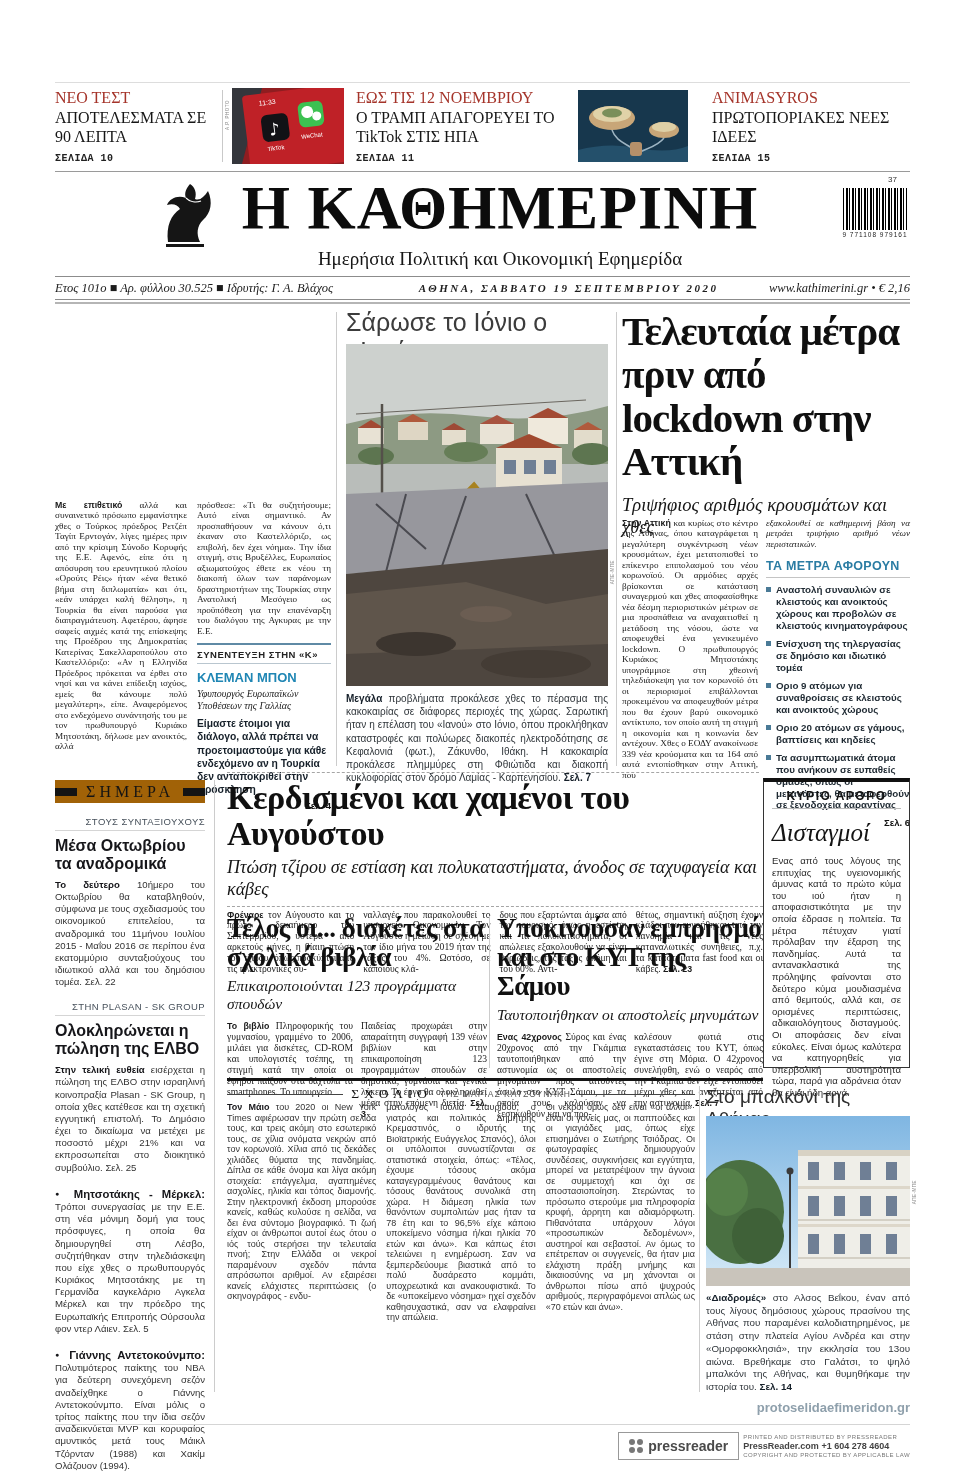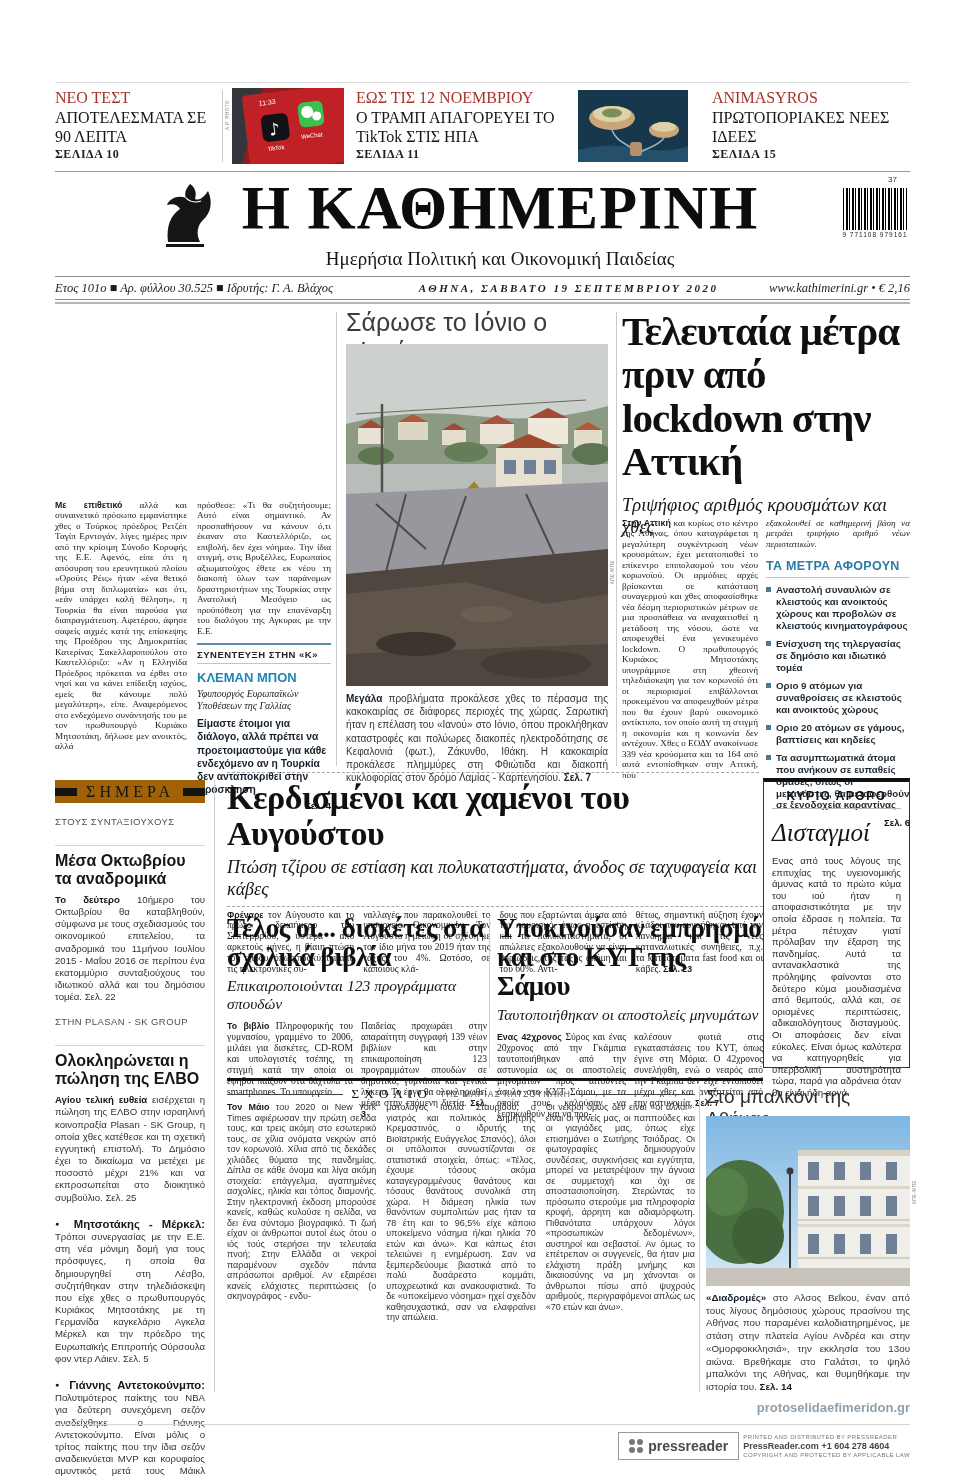--- a/index.html
+++ b/index.html
@@ -2,21 +2,21 @@
 <html lang="el"><head>
 <meta charset="utf-8">
 <style>
   html,body{margin:0;padding:0;background:#e9e9e9;}
   .page{position:relative;width:965px;height:1478px;background:#fff;margin:0 auto;overflow:hidden;
         font-family:"Liberation Serif",serif;color:#111;}
   .abs{position:absolute;}
   
   .promo .kicker{font-size:16px;line-height:1.22;color:#a5342a;}
   .promo .ptitle{font-size:16px;line-height:1.22;color:#161616;}
-  .pagetag{font-family:Liberation Serif, serif;font-weight:bold;font-size:12px;letter-spacing:.5px;color:#222;}
+  .pagetag{font-family:Liberation Mono, monospace;font-weight:bold;font-size:10px;letter-spacing:.5px;color:#222;margin-top:6px;}
   .promo-left{left:55px;top:88px;width:160px;}
   .vrule-promo{left:222px;top:90px;height:72px;border-left:1px solid #c9c9c9;}
   .promo-phone{left:232px;top:88px;width:112px;height:76px;}
   .promo-mid{left:356px;top:88px;width:205px;}
   .promo-anima{left:578px;top:90px;width:110px;height:72px;}
   .promo-right{left:712px;top:88px;width:200px;}
   .rule-top{left:55px;top:82px;width:855px;border-top:1px solid #ddd;}
   .rule-promos{left:55px;top:171px;width:855px;border-top:1px solid #9a9a9a;}
   .vcredit{font-family:"Liberation Sans",sans-serif;font-size:4.5px;color:#8a8a8a;
            writing-mode:vertical-rl;transform:rotate(180deg);letter-spacing:.5px;}
@@ -71,21 +71,21 @@
           border-bottom:1px solid #c4c4c4;padding-bottom:4px;}
   .m-item{display:flex;gap:5px;margin-top:6px;}
   .m-sq{flex:0 0 5px;width:5px;height:5px;background:#4a7a96;margin-top:3px;}
   .m-item span{font-family:"Liberation Sans",sans-serif;font-weight:bold;font-size:9.8px;line-height:1.22;color:#1f2a33;}
   .m-page{font-family:"Liberation Sans",sans-serif;font-weight:bold;font-size:9.5px;text-align:right;margin-top:6px;}
   
   .simera{left:55px;top:780px;width:150px;font-family:"Liberation Sans",sans-serif;}
   .sim-head{display:flex;align-items:center;background:#a16207;height:23px;}
   .sim-bar{width:22px;height:8px;background:#141414;}
   .sim-title{flex:1;text-align:center;font-family:"Liberation Serif",serif;font-size:16px;letter-spacing:4px;color:#141414;}
-  .sim-kicker{margin-top:13px;font-size:9.5px;letter-spacing:.4px;color:#46505a;border-bottom:1px solid #d5d5d5;padding-bottom:18px;}
+  .sim-kicker{margin-top:13px;font-size:9.5px;letter-spacing:.4px;color:#46505a;border-bottom:1px solid #d5d5d5;padding-bottom:3px;text-align:right;}
   .sim-h3{margin-top:6px;font-weight:bold;font-size:16px;line-height:1.12;color:#16161a;}
   .sim-body{margin-top:6px;font-size:9.6px;line-height:1.27;text-align:justify;color:#333;}
   .sim-body b{color:#16161a;}
   .sim-bullet{margin-top:13px;font-size:9.6px;line-height:1.27;text-align:justify;color:#333;}
   .sim-bullet .dot{font-size:7px;color:#16161a;vertical-align:2px;}
   .sim-bullet b{font-size:11.3px;color:#16161a;}
   .vrule3{left:214px;top:780px;height:612px;border-left:1px solid #ccc;}
   
   .dash1{left:227px;top:772px;width:532px;border-top:1px dashed #a5a5a5;}
   .august{left:227px;top:780px;width:536px;}
@@ -193,21 +193,21 @@
   </div>
 
   <div class="abs rule-promos"></div>
 
   <svg class="abs griffin" viewBox="0 0 60 72">
     <path d="M34,4 C30,9 28,13 30,18 C22,15 14,18 11,25 C17,23 22,25 24,29 C15,35 10,46 12,62 L44,62 C40,54 41,46 47,40 C55,33 57,22 52,11 C48,17 44,21 39,19 C41,13 39,7 34,4 Z" fill="#151515"></path>
     <path d="M30,18 C34,22 40,23 45,21" stroke="#fff" stroke-width="1.2" fill="none"></path>
     <rect x="10" y="64" width="38" height="3" fill="#151515"></rect>
   </svg>
   <div class="abs mast-title">Η ΚΑΘΗΜΕΡΙΝΗ</div>
-  <div class="abs mast-sub">Ημερήσια Πολιτική και Οικονομική Παιδείας</div>
+  <div class="abs mast-sub">Ημερήσια Πολιτική και Οικονομική Εφημερίδα</div>
   <div class="abs issue-no">37</div>
   <div class="abs barcode"></div>
   <div class="abs barcode-digits">9 771108 979161</div>
 
   <div class="abs dateline">
     <span>Ετος 101ο ■ Αρ. φύλλου 30.525 ■ Ιδρυτής: Γ. Α. Βλάχος</span>
     <span class="mid">ΑΘΗΝΑ, ΣΑΒΒΑΤΟ 19 ΣΕΠΤΕΜΒΡΙΟΥ 2020</span>
     <span>www.kathimerini.gr • € 2,16</span>
   </div>
   <div class="abs dateline-sub1"></div>
@@ -327,21 +327,21 @@
     </div>
     <div class="sim-kicker">ΣΤΟΥΣ ΣΥΝΤΑΞΙΟΥΧΟΥΣ</div>
     <div class="sim-h3">Μέσα Οκτωβρίου τα αναδρομικά</div>
     <div class="sim-body">
       <b>Το δεύτερο</b>
       <span>10ήμερο του Οκτωβρίου θα καταβληθούν, σύμφωνα με τους σχεδιασμούς του οικονομικού επιτελείου, τα αναδρομικά του 11μήνου Ιουλίου 2015 - Μαΐου 2016 σε περίπου ένα εκατομμύριο συνταξιούχους του ιδιωτικού αλλά και του δημόσιου τομέα. Σελ. 22</span>
     </div>
     <div class="sim-kicker">ΣΤΗΝ PLASAN - SK GROUP</div>
     <div class="sim-h3">Ολοκληρώνεται η πώληση της ΕΛΒΟ</div>
     <div class="sim-body">
-      <b>Αγίου τελική ευθεία</b>
+      <b>Στην τελική ευθεία</b>
       <span>εισέρχεται η πώληση της ΕΛΒΟ στην ισραηλινή κοινοπραξία Plasan - SK Group, η οποία χθες κατέθεσε και τη σχετική εγγυητική επιστολή. Το Δημόσιο έχει το δικαίωμα να μετέχει με ποσοστό μέχρι 21% και να εκπροσωπείται στο διοικητικό συμβούλιο. Σελ. 25</span>
     </div>
     <div class="sim-bullet">
       <span class="dot">●</span>
       <b>Μητσοτάκης - Μέρκελ:</b>
       <span>Τρόποι συνεργασίας με την Ε.Ε. στη νέα μόνιμη δομή για τους πρόσφυγες, η οποία θα δημιουργηθεί στη Λέσβο, συζητήθηκαν στην τηλεδιάσκεψη που είχε χθες ο πρωθυπουργός Κυριάκος Μητσοτάκης με τη Γερμανίδα καγκελάριο Αγκελα Μέρκελ και την πρόεδρο της Ευρωπαϊκής Επιτροπής Ούρσουλα φον ντερ Λάιεν. Σελ. 5</span>
     </div>
     <div class="sim-bullet">
       <span class="dot">●</span>
       <b>Γιάννης Αντετοκούνμπο:</b>

